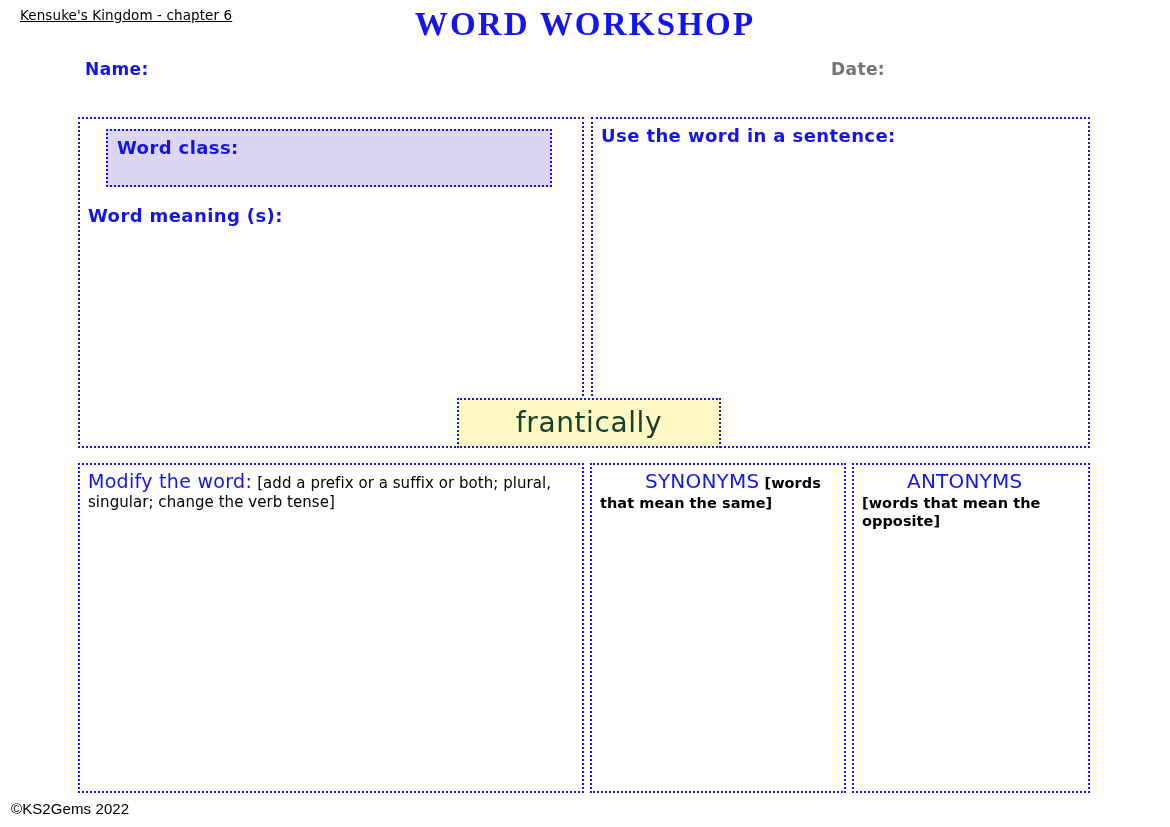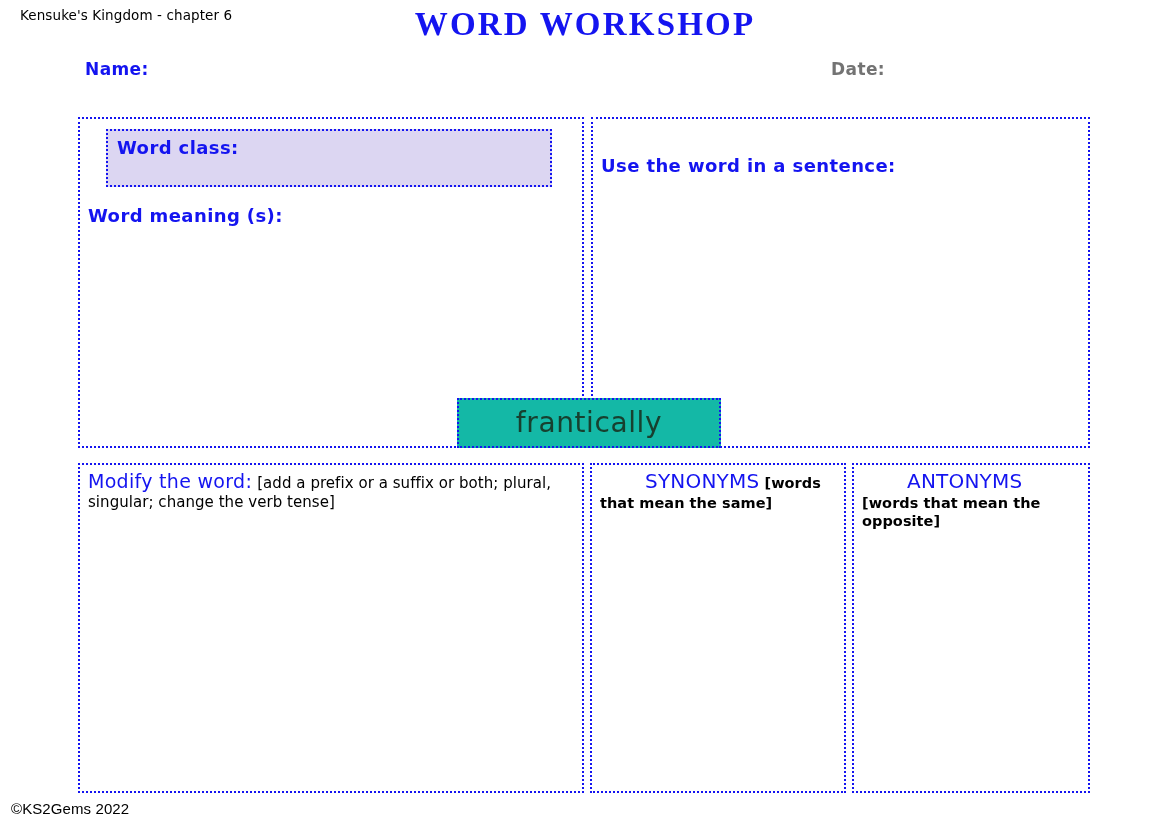--- a/index.html
+++ b/index.html
@@ -18,20 +18,21 @@
   
   #book-reference {
     position: absolute;
     left: 20px;
     top: 7px;
     font-family: "DejaVu Sans", sans-serif;
     font-size: 13.5px;
     color: #000000;
     letter-spacing: 0.1px;
     white-space: nowrap;
+    text-decoration: underline;
   }
 
   #worksheet-title {
     position: absolute;
     left: 0;
     top: 6px;
     width: 1170px;
     text-align: center;
     font-family: Liberation Serif, serif;
     font-size: 33px;
@@ -124,41 +125,40 @@
   }
 
   #sentence-label {
     position: absolute;
     left: 8px;
     top: 6px;
     font-size: 18px;
     font-weight: bold;
     color: #1414f0;
     letter-spacing: 0.4px;
-    margin-top: 30px;
   }
 
   #sentence-writing-area {
     position: absolute;
     left: 8px;
     top: 36px;
     right: 8px;
     bottom: 6px;
   }
 
   
   #focus-word-box {
     position: absolute;
     left: 457px;
     top: 398px;
     width: 264px;
     height: 50px;
     border: 2px dotted #1414f0;
     box-sizing: border-box;
-    background: #14b8a6;
+    background: #fef9c3;
     display: flex;
     align-items: center;
     justify-content: center;
     z-index: 5;
   }
 
   #focus-word-text {
     font-family: "DejaVu Sans", sans-serif;
     font-size: 28px;
     color: #17402f;

